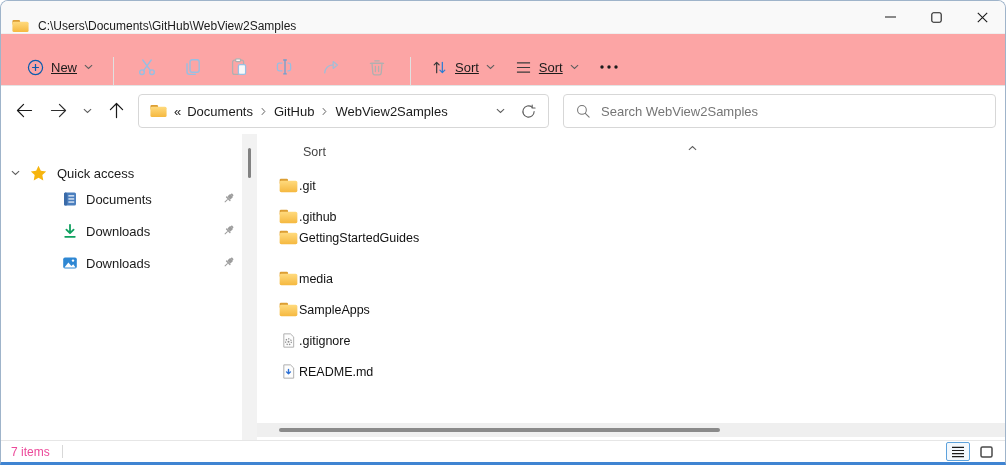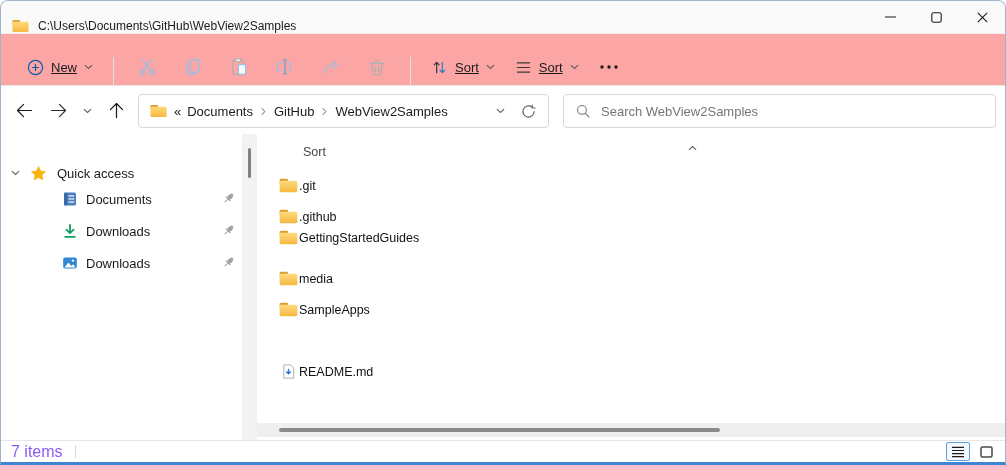--- a/index.html
+++ b/index.html
@@ -81,21 +81,21 @@
 
   .h-scroll{ position:absolute; left:0; right:0; top:289px; height:14px; background:#efefef; }
   .h-thumb{ position:absolute; left:22px; top:5px; width:441px; height:4px; background:#8a8a8a; border-radius:2px; }
 
   
   .statusbar{
     position:absolute; left:0; bottom:0; right:0; height:22px;
     background:#ffffff; border-top:1px solid #e6e6e6;
     display:flex; align-items:center; padding-left:10px;
   }
-  .status-text{ font-size:16px; color:#8b5cf6; }
+  .status-text{ font-size:12px; color:#ec4899; }
   .status-sep{ width:1px; height:13px; background:#d8d8d8; margin-left:12px; }
   .view-toggles{ position:absolute; right:7px; top:1px; display:flex; gap:4px; align-items:center; }
   .toggle{ width:24px; height:19px; display:flex; align-items:center; justify-content:center; border-radius:2px; }
   .toggle.active{ border:1px solid #5da2dc; background:#f3f8fd; }
 </style>
 </head>
 <body>
 
 <svg width="0" height="0" style="position:absolute" aria-hidden="true">
   <defs>
@@ -413,20 +413,30 @@
         <span class="file-name">media</span>
       </div>
       <div class="file-row" style="top:160px;">
         <span class="file-icon">
             <svg width="19" height="15" viewBox="0 0 20 16">
               <use href="#sym-folder"></use>
             </svg>
           </span>
         <span class="file-name">SampleApps</span>
       </div>
+      <div class="file-row" style="top:191px;">
+        <span class="file-icon">
+          <svg width="15" height="15" viewBox="0 0 16 16">
+            <use href="#sym-page"></use>
+            <circle cx="8" cy="9.3" r="3.1" fill="none" stroke="#8f8f8f" stroke-width="1.3" stroke-dasharray="1.5 1.25"></circle>
+            <circle cx="8" cy="9.3" r="1.1" fill="#8f8f8f"></circle>
+          </svg>
+        </span>
+        <span class="file-name">.gitignore</span>
+      </div>
       <div class="file-row" style="top:222px;">
         <span class="file-icon">
           <svg width="15" height="15" viewBox="0 0 16 16">
             <use href="#sym-page"></use>
             <path d="M8 5.8v4.6M5.9 8.4L8 10.5l2.1-2.1" fill="none" stroke="#2b6fd4" stroke-width="1.5" stroke-linecap="round" stroke-linejoin="round"></path>
           </svg>
         </span>
         <span class="file-name">README.md</span>
       </div>
 

